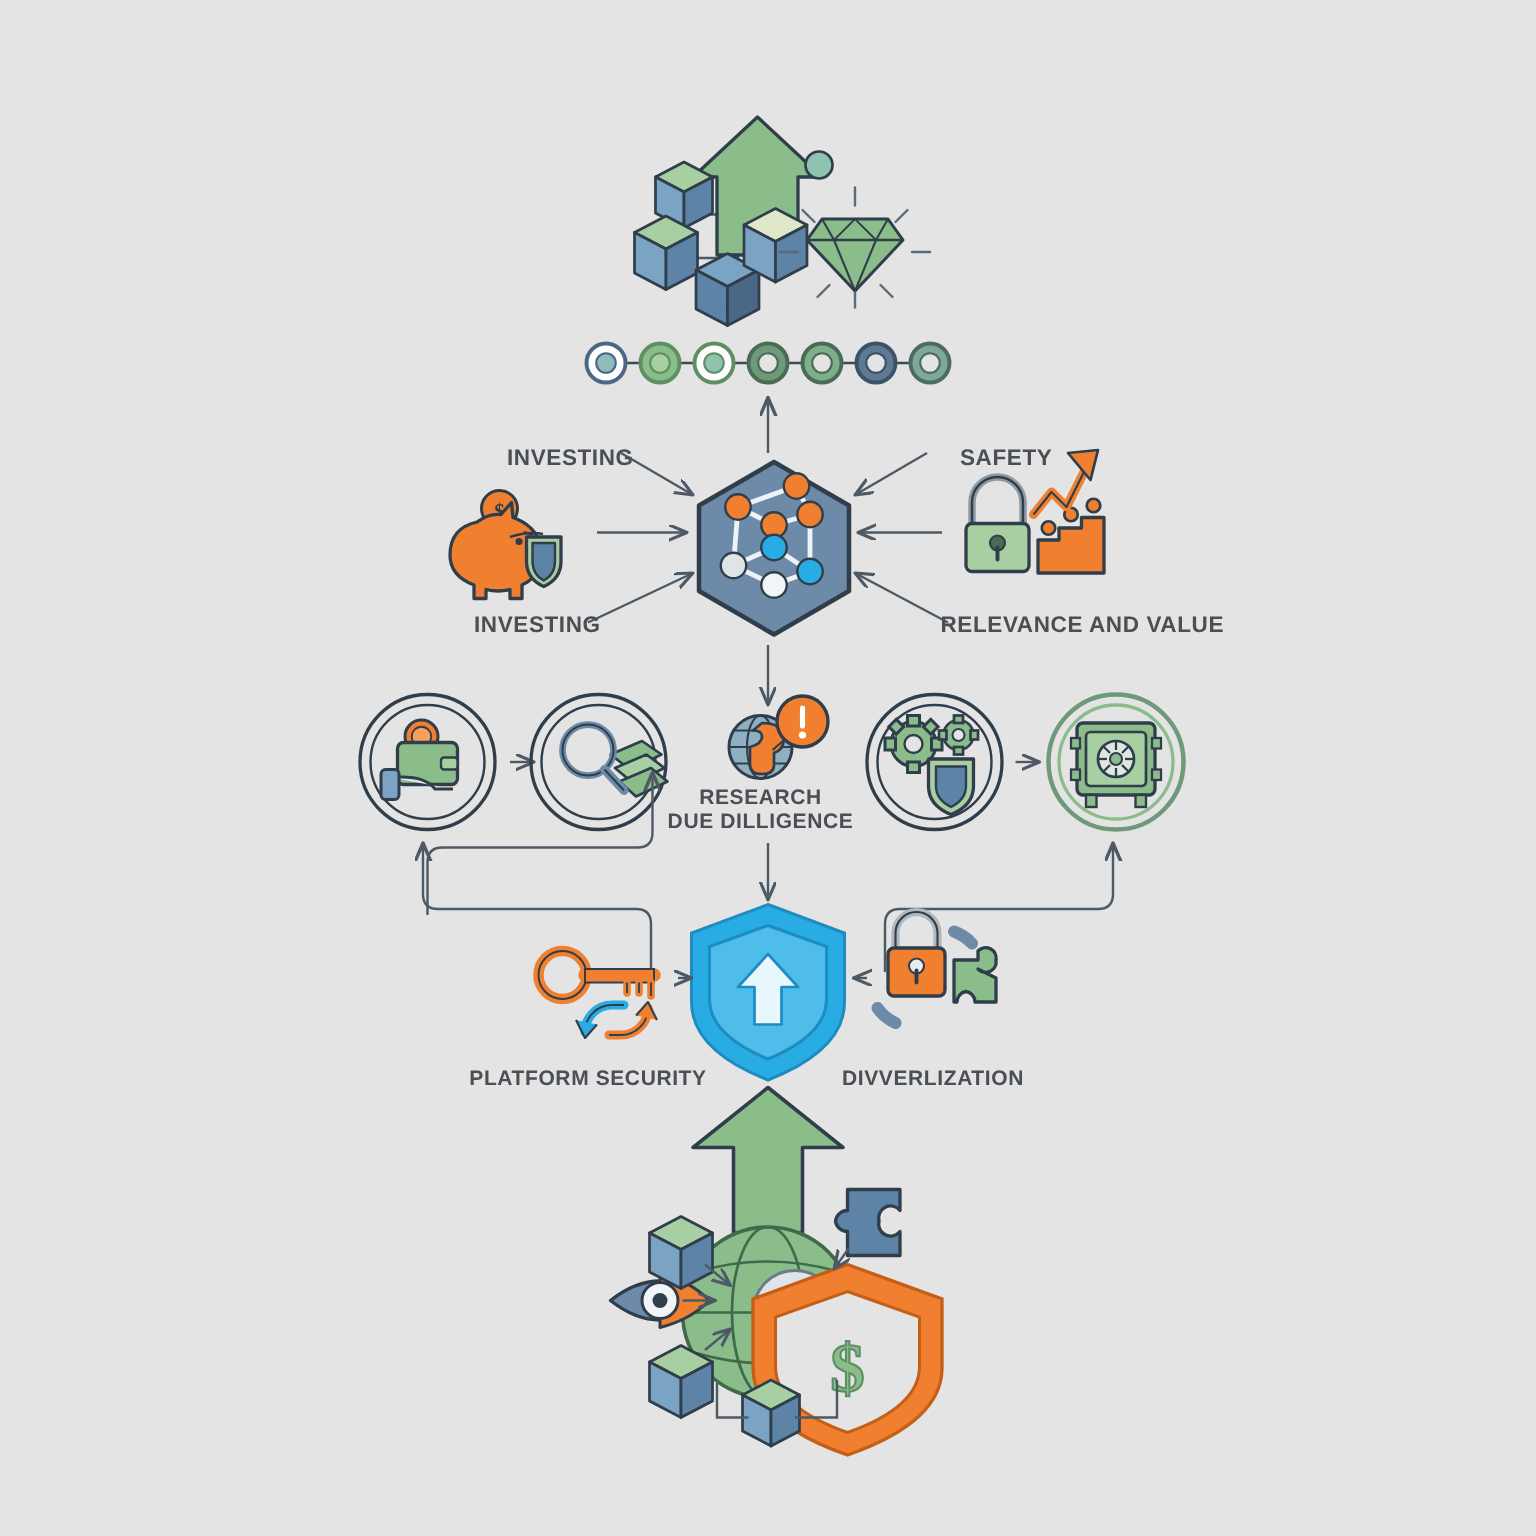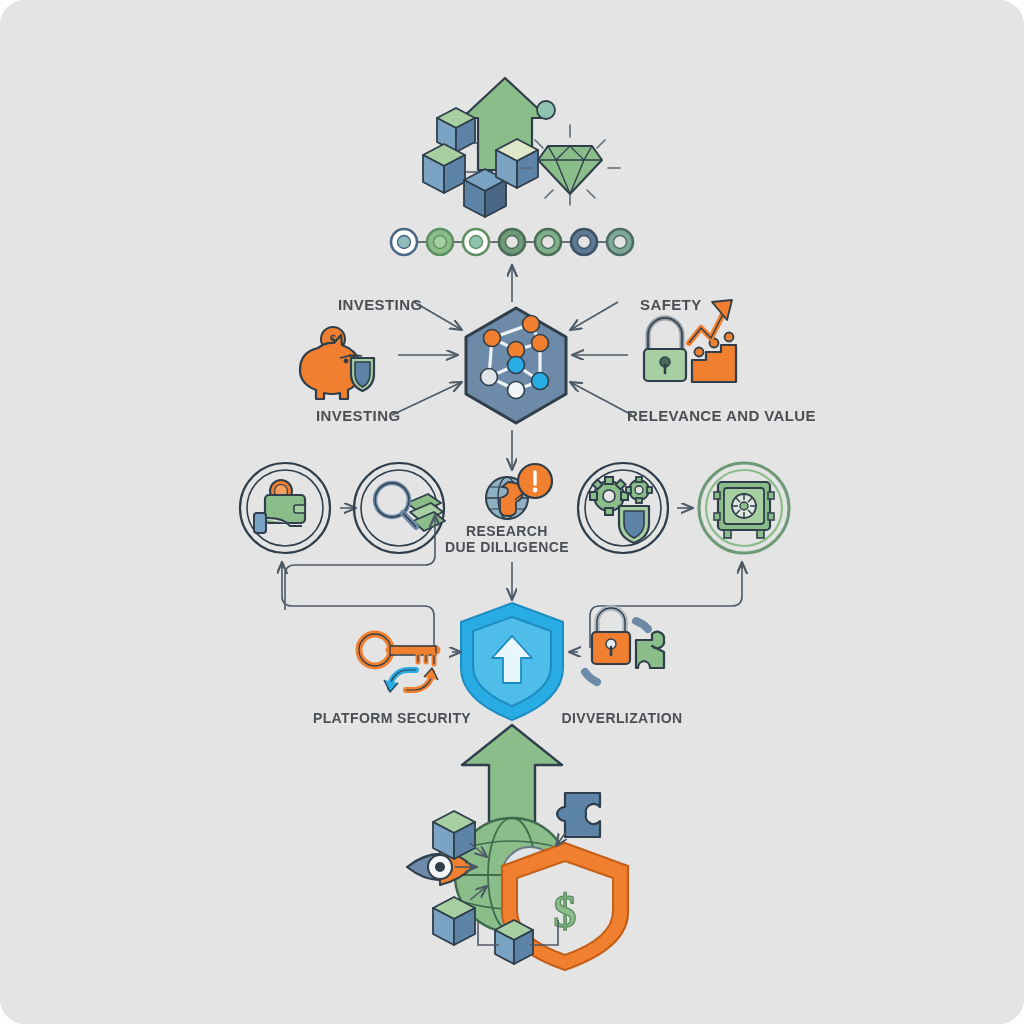--- a/index.html
+++ b/index.html
@@ -10,21 +10,20 @@
   }
   body {
     font-family: "Liberation Sans", sans-serif;
   }
   #canvas {
     position: relative;
     width: 1024px;
     height: 1024px;
     background: #e4e4e4;
     overflow: hidden;
-    border-radius: 25px;
   }
   #scene {
     position: absolute;
     inset: 0;
     width: 1024px;
     height: 1024px;
   }
   .lbl {
     fill: #4a4f55;
     font-family: "Liberation Sans", sans-serif;

